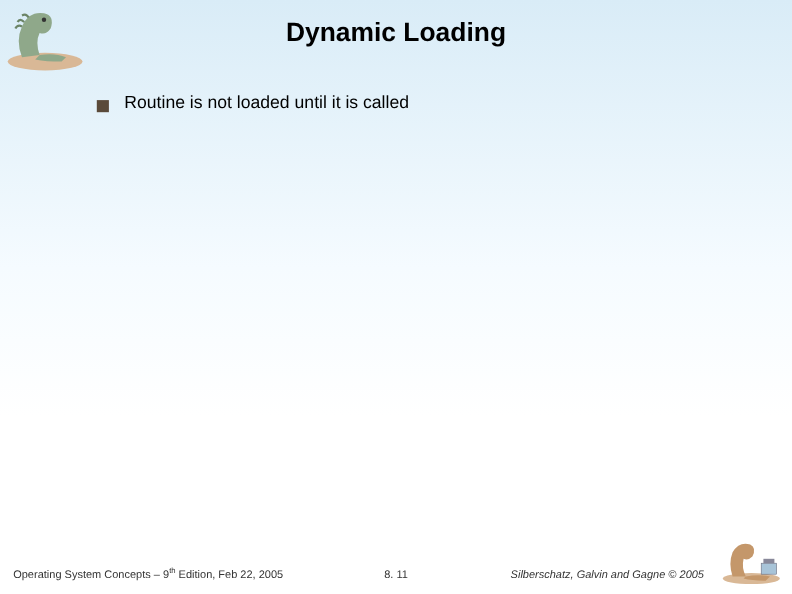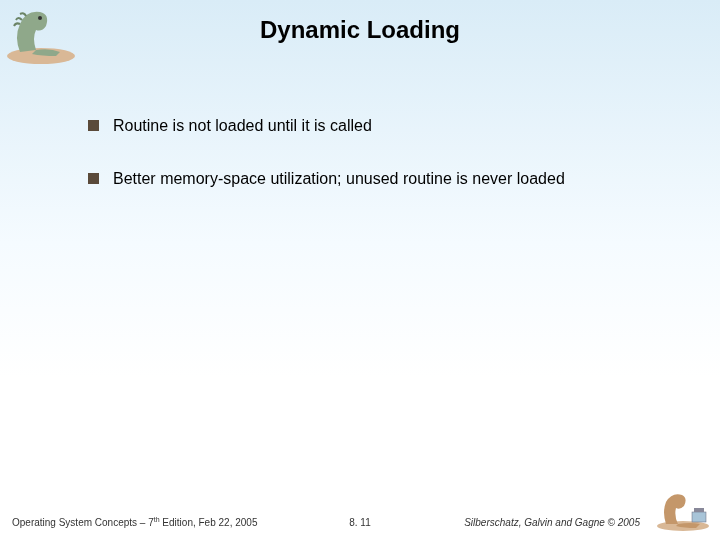--- a/index.html
+++ b/index.html
@@ -32,23 +32,22 @@
     color: #000;
     padding-top: 16px;
     padding-bottom: 40px;
   }
   .content {
     padding-left: 88px;
     padding-right: 40px;
   }
   .bullet-item {
     display: flex;
-    align-items: flex-start;
+    align-items: center;
     margin-bottom: 14px;
-    margin-top: 32px;
   }
   .bullet-square {
     width: 11px;
     height: 11px;
     background: #5a4a3a;
     flex-shrink: 0;
     margin-top: 4px;
     margin-right: 14px;
   }
   .bullet-text {
@@ -86,29 +85,25 @@
   </svg>
 </div>
 
 <h1 class="title">Dynamic Loading</h1>
 
 <div class="content">
   <div class="bullet-item">
     <div class="bullet-square"></div>
     <div class="bullet-text">Routine is not loaded until it is called</div>
   </div>
-  <div class="bullet-item">
-    <div class="bullet-square"></div>
-    <div class="bullet-text">Better memory-space utilization; unused routine is never loaded</div>
-  </div>
 </div>
 
 <div class="footer">
   <div class="footer-left">
-    <span>Operating System Concepts – 7</span><sup>th</sup><span> Edition, Feb 22, 2005</span>
+    <span>Operating System Concepts – 9</span><sup>th</sup><span> Edition, Feb 22, 2005</span>
   </div>
   <div class="footer-center">8. 11</div>
   <div class="footer-right">Silberschatz, Galvin and Gagne © 2005</div>
 </div>
 
 <div class="logo-bottom">
   <svg viewBox="0 0 58 44">
     <ellipse cx="29" cy="38" rx="26" ry="5" fill="#d9b896"></ellipse>
     <path d="M 12 36 Q 8 24 12 14 Q 18 4 28 7 Q 34 10 30 18 Q 26 22 22 20 Q 20 28 24 36 Z" fill="#c4976a"></path>
     <path d="M 24 36 Q 36 34 46 36 L 42 40 Q 30 40 22 38 Z" fill="#c4976a"></path>

